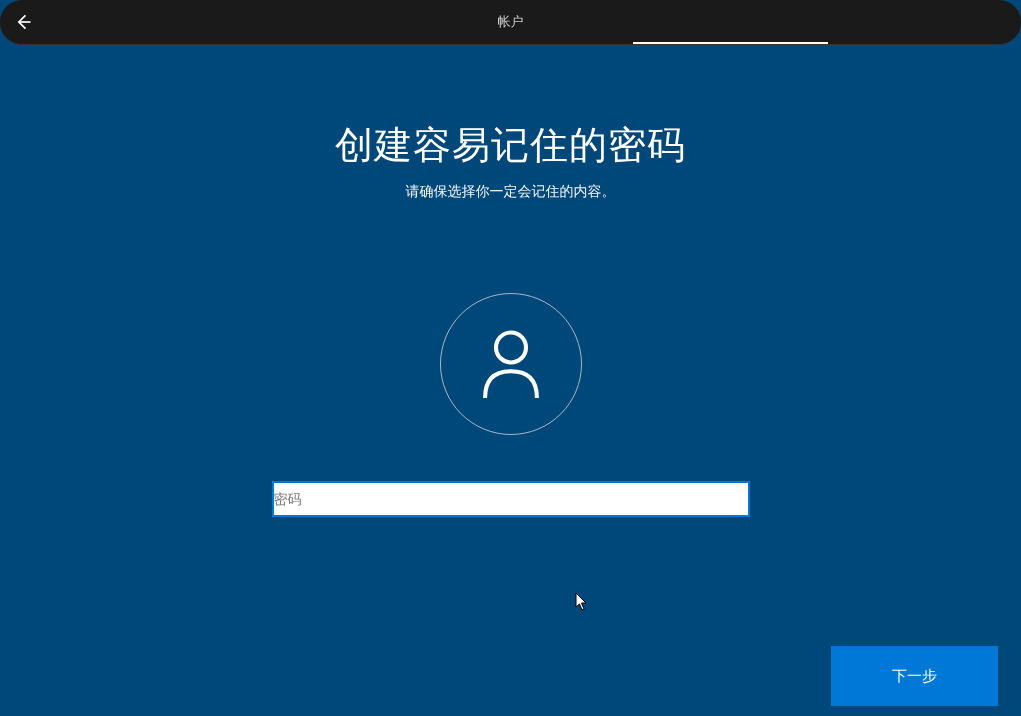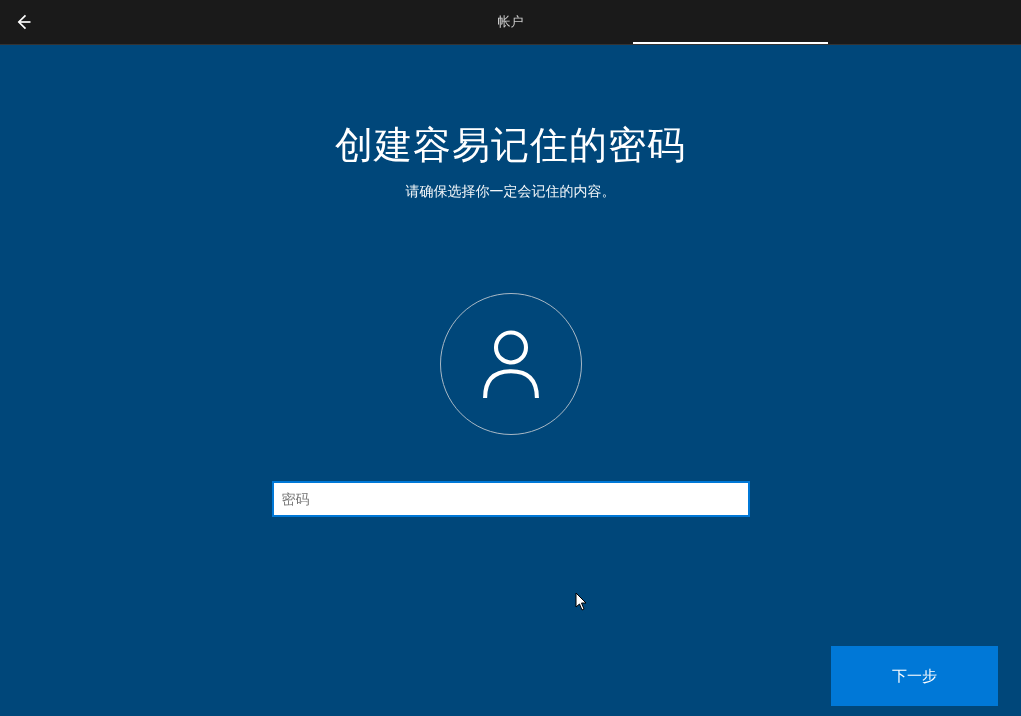--- a/index.html
+++ b/index.html
@@ -16,20 +16,21 @@
       background: #00477a;
     }
     .header {
       width: 100%;
       height: 45px;
       background: #1a1a1a;
       display: flex;
       align-items: center;
       position: relative;
       border-bottom: 1px solid #333;
+      border-radius: 22px;
     }
     .back-btn {
       width: 45px;
       height: 45px;
       display: flex;
       align-items: center;
       justify-content: center;
       cursor: pointer;
       color: #fff;
     }
@@ -95,21 +96,21 @@
       fill: none;
       stroke: #fff;
       stroke-width: 6;
     }
     .password-field {
       margin-top: 46px;
       width: 478px;
       height: 36px;
       background: #fff;
       border: 2px solid #0078d7;
-      padding: 0 8px;
+      padding: 0 0;
       font-size: 14px;
       font-family: inherit;
       outline: none;
       color: #333;
     }
     .password-field::placeholder {
       color: #777;
       font-size: 14px;
     }
     .next-btn {

